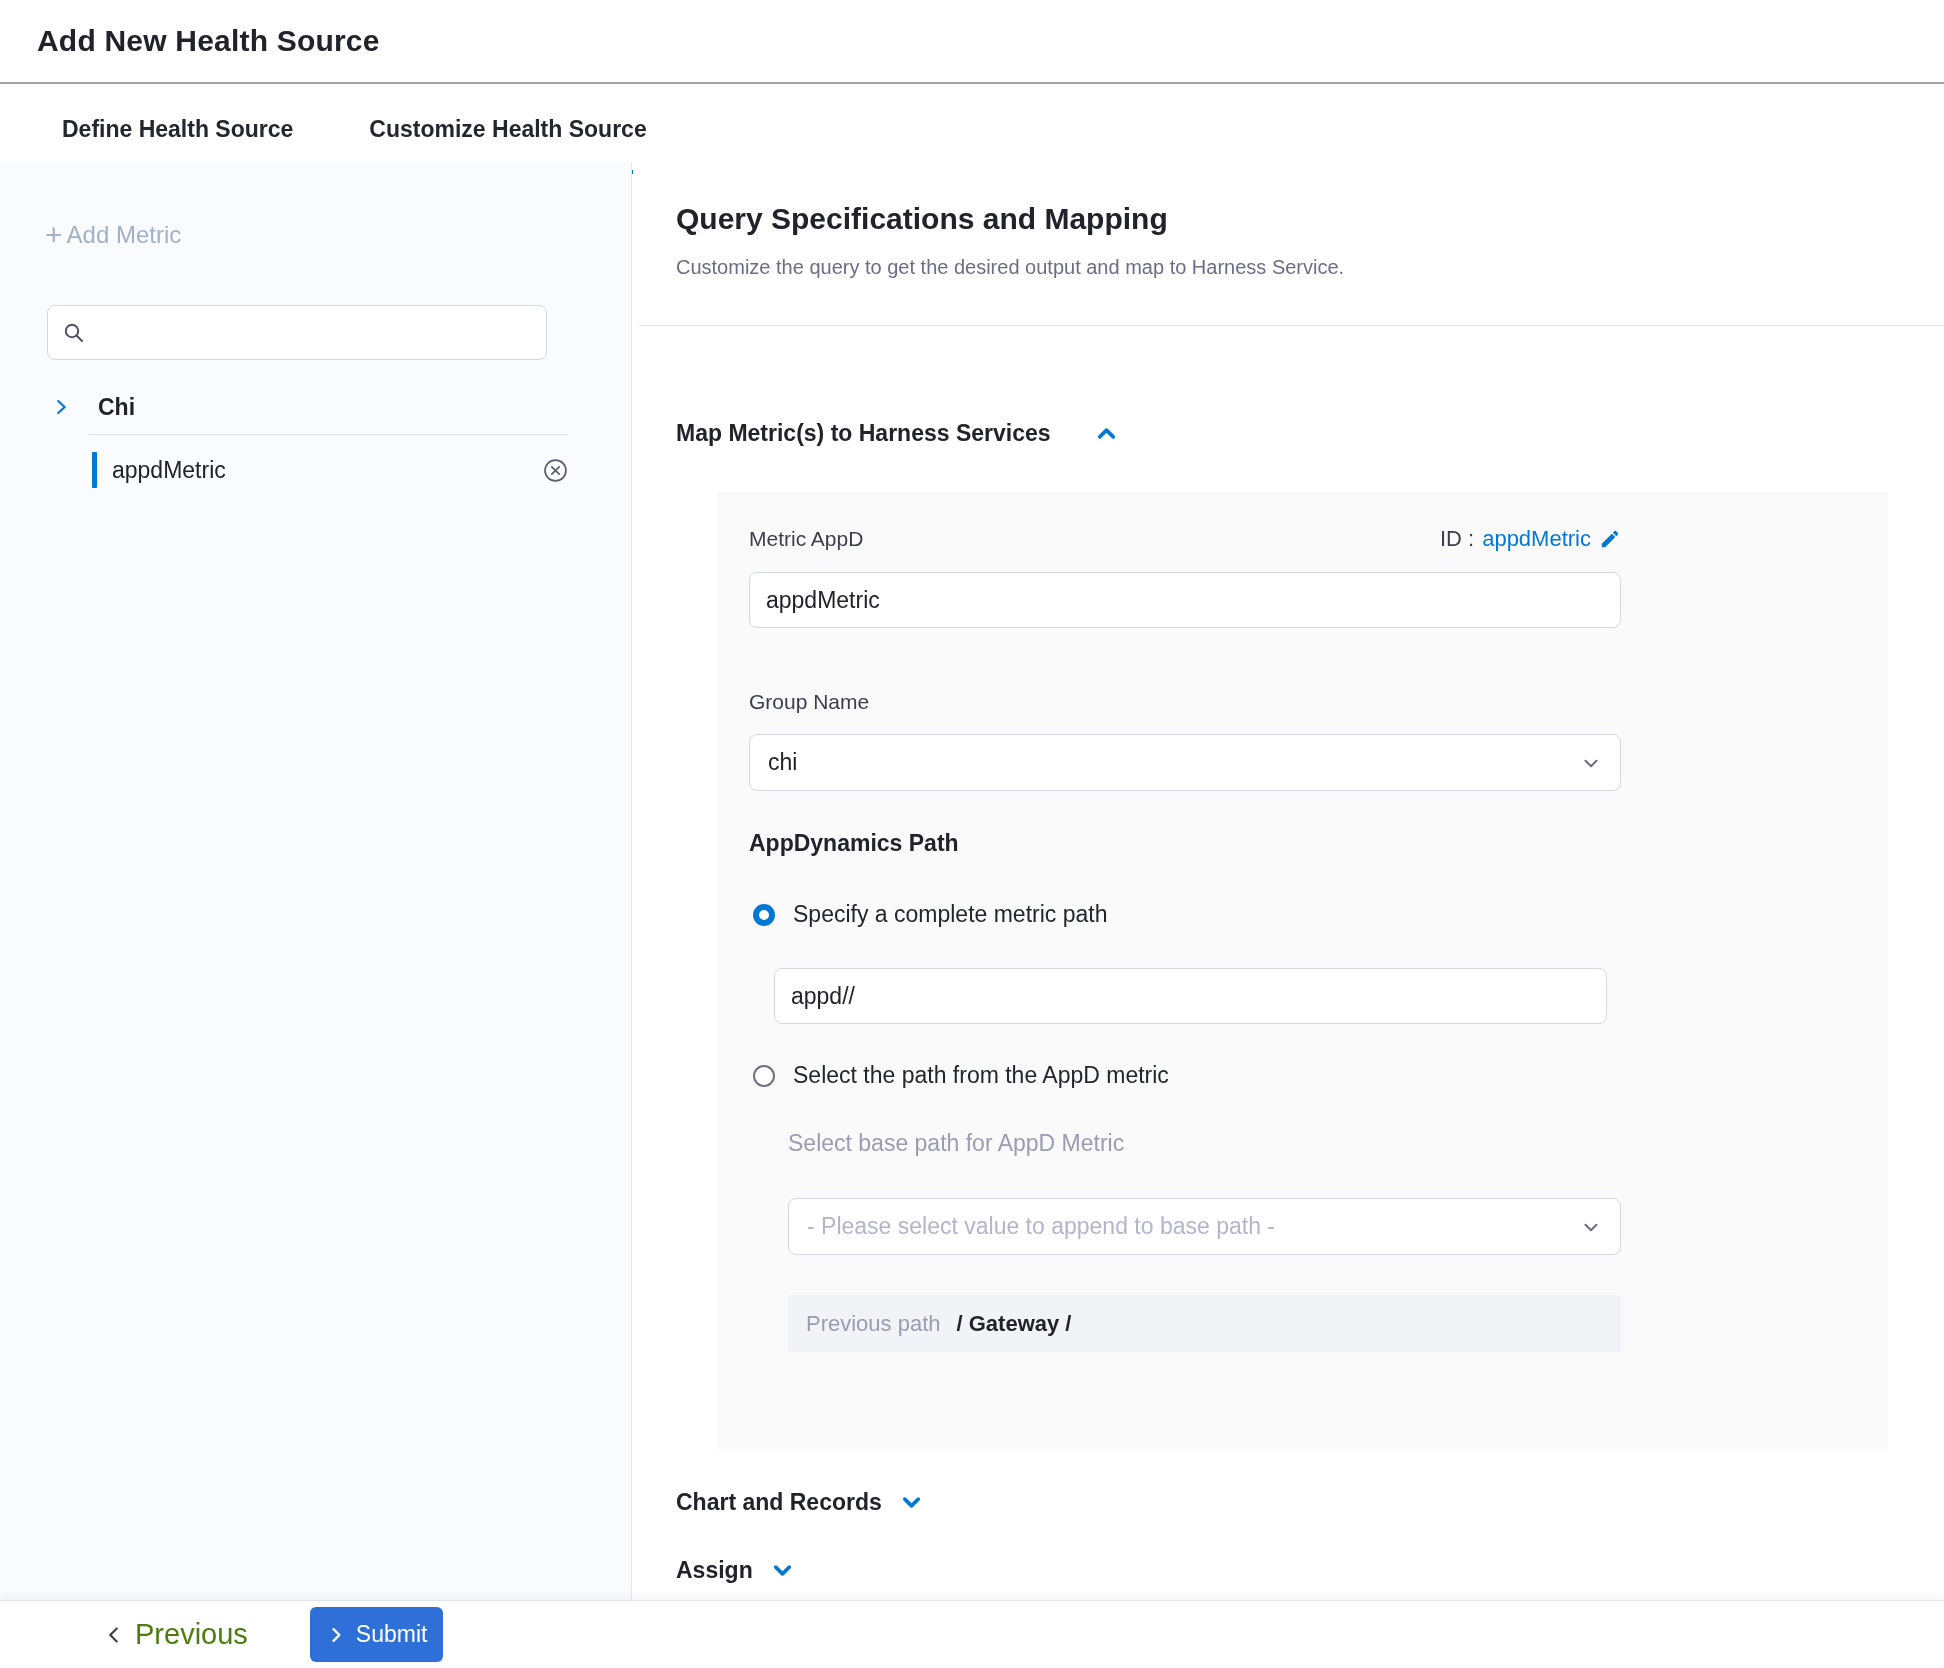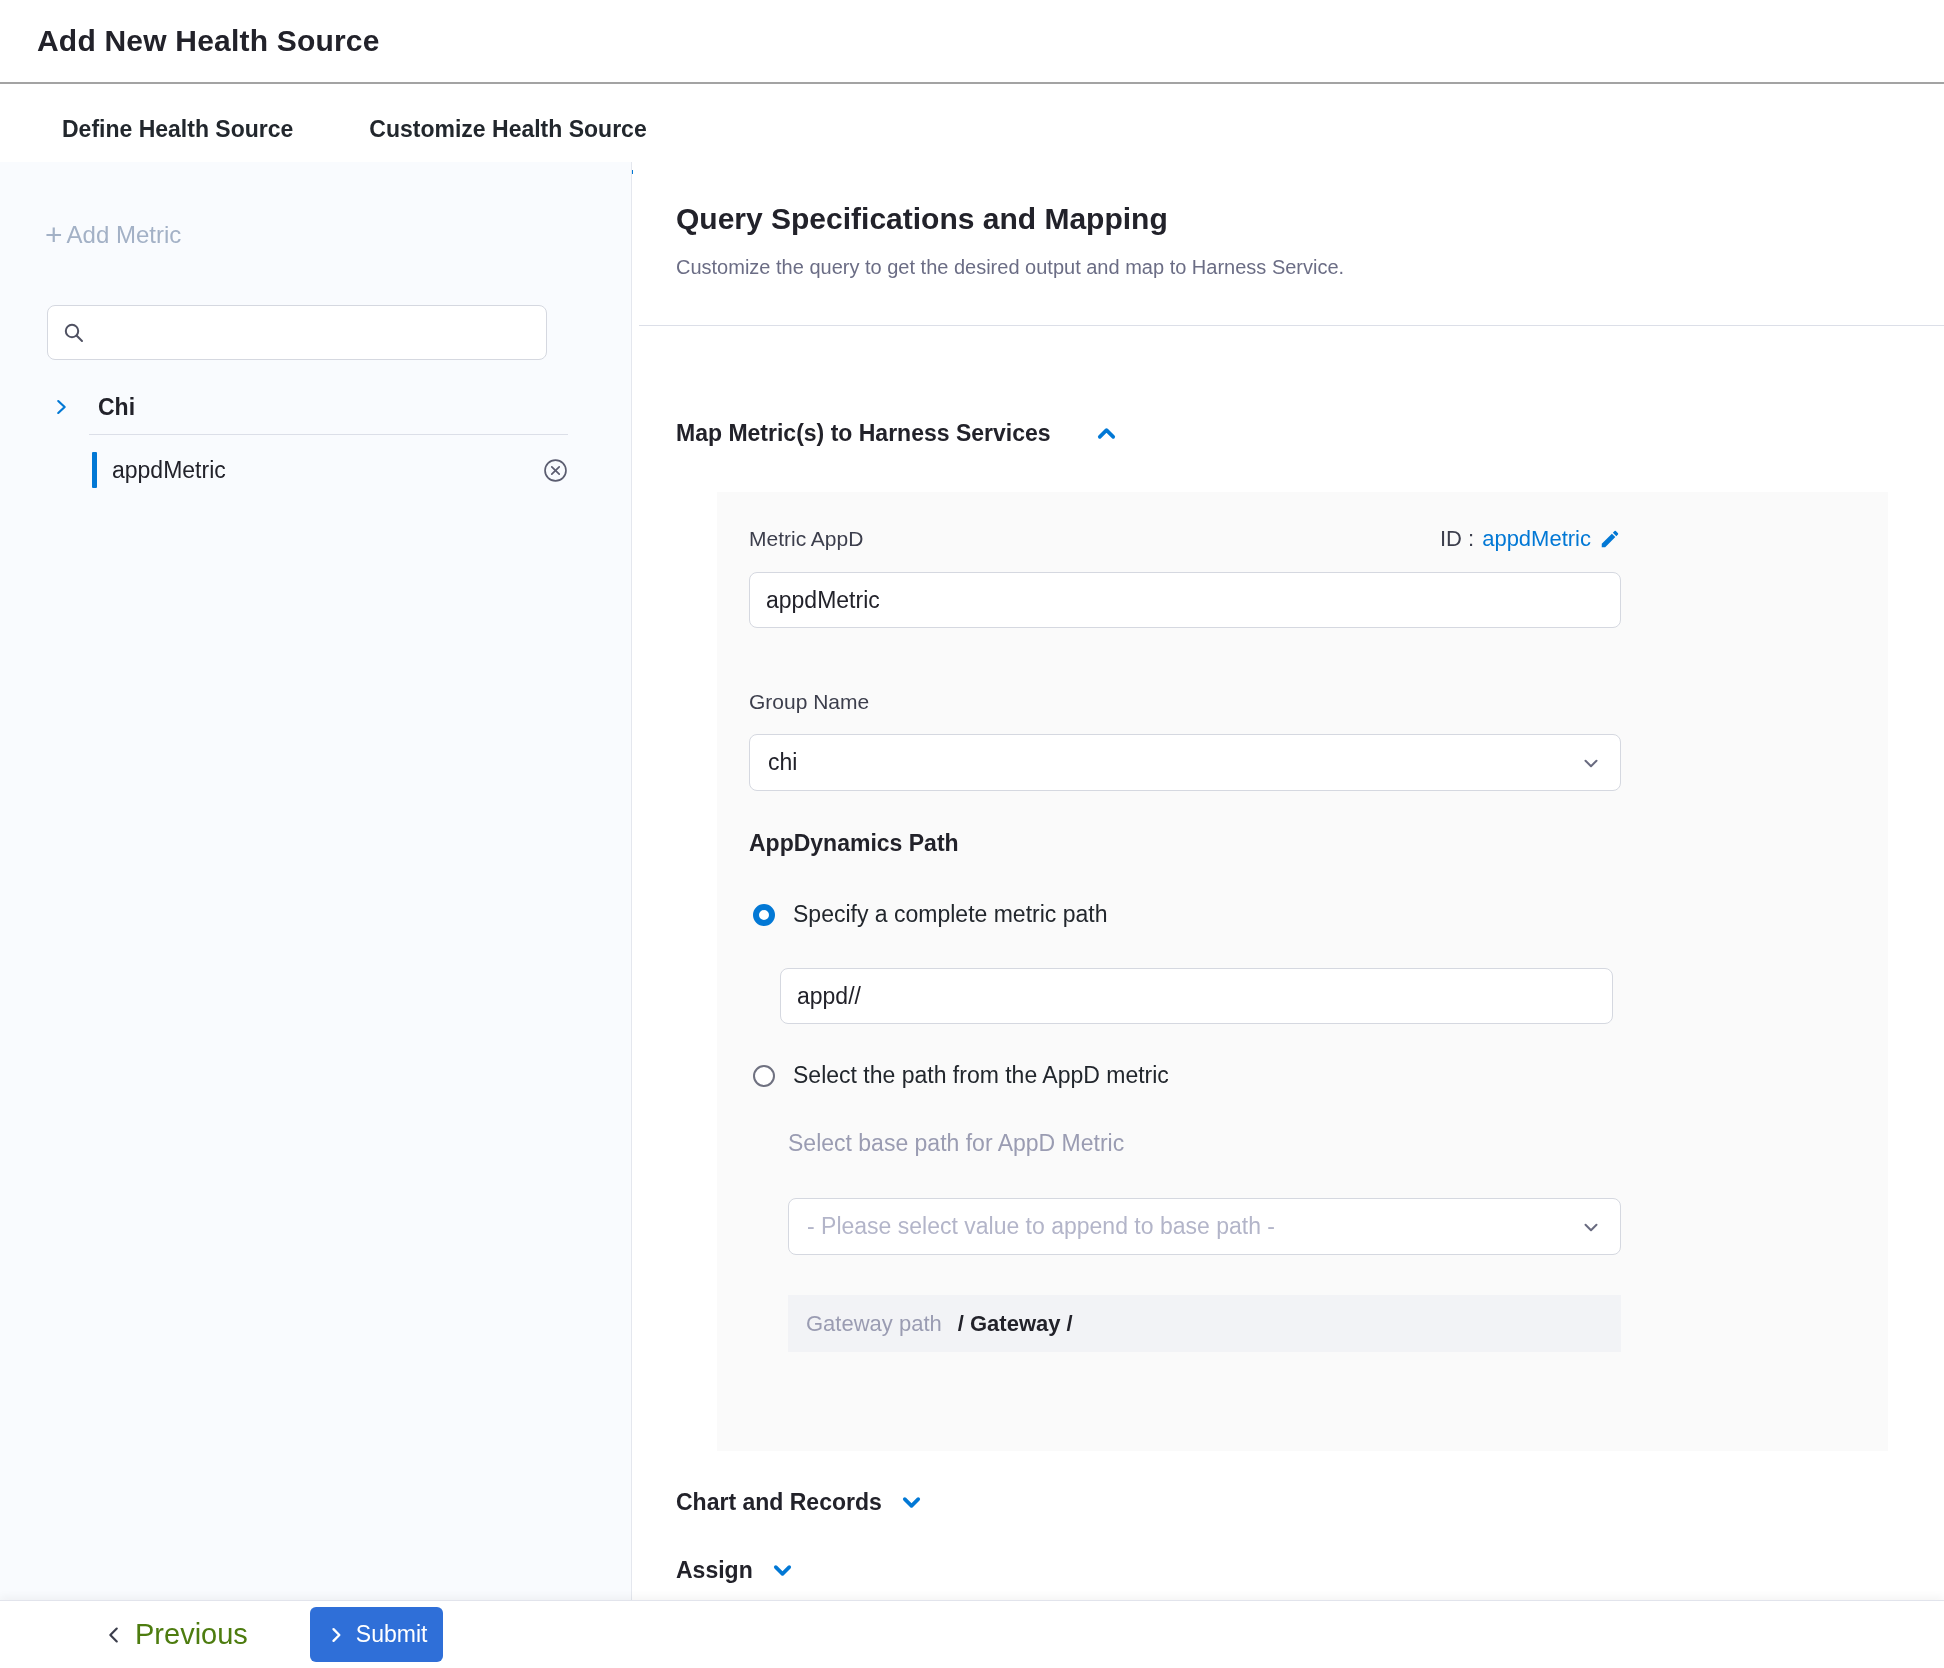--- a/index.html
+++ b/index.html
@@ -64,21 +64,21 @@
   .group-select{left:32px;top:242px;width:872px;}
   .select-value{font-size:23px;color:var(--text-dark);}
   .appd-heading{position:absolute;left:32px;top:338px;font-size:23px;font-weight:700;color:var(--text-dark);}
   .radio-row{position:absolute;display:flex;align-items:center;gap:18px;cursor:pointer;}
   .radio-row-1{left:36px;top:409px;}
   .radio-row-2{left:36px;top:570px;}
   .radio{width:22px;height:22px;border-radius:50%;background:#fff;flex:none;}
   .radio.checked{border:6.5px solid var(--accent);}
   .radio.unchecked{border:2px solid #6f7180;}
   .radio-label{font-size:23px;color:#22272d;}
-  .path-input{left:63px;top:476px;width:833px;}
+  .path-input{left:57px;top:476px;width:833px;}
   .basepath-label{position:absolute;left:71px;top:638px;font-size:23px;color:var(--text-light);}
   .basepath-select{left:71px;top:706px;width:833px;}
   .placeholder{font-size:23px;color:#b3b5c9;}
   .selected-path-row{position:absolute;left:71px;top:803px;width:833px;height:57px;background:#f2f3f6;display:flex;align-items:center;padding:0 18px;gap:16px;}
   .selected-path-label{font-size:22px;color:var(--text-light);}
   .selected-path-value{font-size:22px;font-weight:700;color:var(--text-dark);}
 
   
   .footer{position:absolute;left:0;right:0;bottom:0;height:68px;background:#fff;border-top:1px solid #e2e4ec;box-shadow:0 -4px 8px rgba(0,0,0,.04);display:flex;align-items:center;padding-left:97px;gap:56px;}
   .btn-prev{display:flex;align-items:center;gap:10px;font-size:29px;color:#4d7c0f;background:transparent;border:none;cursor:pointer;font-family:"Liberation Sans",sans-serif;}
@@ -199,21 +199,21 @@
       <div class="select-box basepath-select">
         <span class="placeholder">- Please select value to append to base path -</span>
         <span>
           <svg width="22" height="22" viewBox="0 0 24 24" fill="none">
             <polyline points="6,9.5 12,15.5 18,9.5" stroke="#696b80" stroke-width="2.2" stroke-linecap="round" stroke-linejoin="round"></polyline>
           </svg>
         </span>
       </div>
 
       <div class="selected-path-row">
-        <span class="selected-path-label">Gateway path</span>
+        <span class="selected-path-label">Previous path</span>
         <span class="selected-path-value">/ Gateway /</span>
       </div>
 
     </div>
 
     <div class="section-heading chart-heading">
       <span>Chart and Records</span>
       <span class="chev-btn">
         <svg width="27" height="27" viewBox="0 0 24 24" fill="none">
           <polyline points="6,9 12,15 18,9" stroke="#0278d5" stroke-width="3.2" stroke-linecap="round" stroke-linejoin="round"></polyline>

